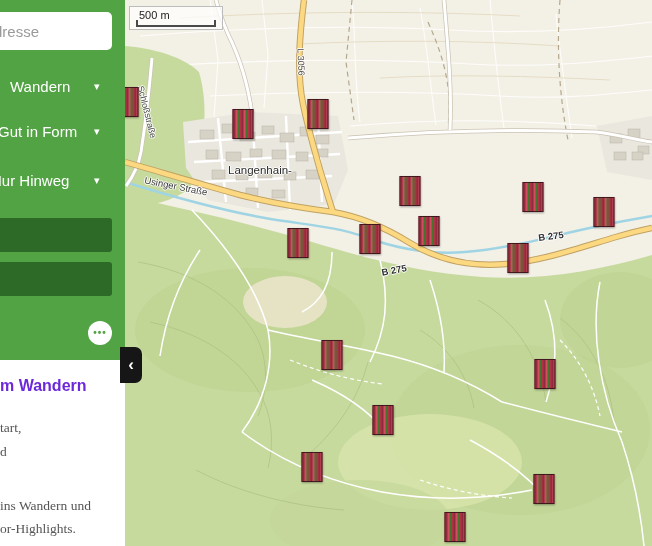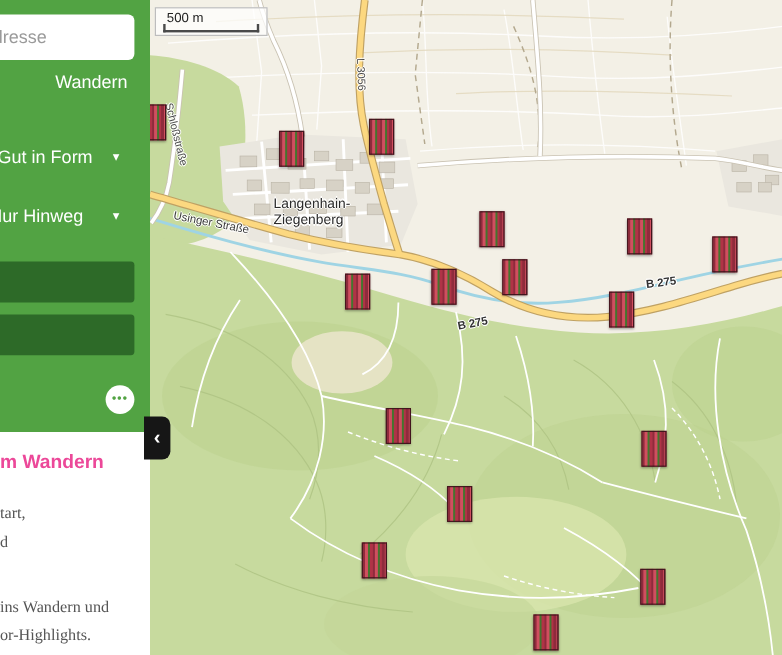--- a/index.html
+++ b/index.html
@@ -38,33 +38,33 @@
     background:repeating-linear-gradient(90deg,#8f2b3c 0px,#8f2b3c 2px,#d04f5f 2px,#d04f5f 4px,#45742e 4px,#45742e 6px,#b03346 6px,#b03346 8px);
     border:1px solid rgba(58,18,26,0.9); box-shadow:0 1px 2px rgba(0,0,0,0.35); }
 
   
   .sidebar { position:absolute; left:0; top:0; width:125px; height:546px; background:#52a343; z-index:10; overflow:hidden; }
   .search { position:absolute; left:-30px; top:12px; width:142px; height:38px; border:none; border-radius:5px;
     padding:0 10px 0 14px; font-size:15px; color:#333; background:#fff; outline:none; }
   .search::placeholder { color:#9a9a9a; }
   .menu-item { position:absolute; left:0; width:125px; height:40px; display:flex; align-items:center;
     color:#fff; font-size:15px; cursor:pointer; }
-  .mi-1 { top:48px;margin-left:36px; } .mi-2 { top:111px; } .mi-3 { top:160px; }
+  .mi-1 { top:66px; } .mi-2 { top:111px; } .mi-3 { top:160px; }
   .mi-label { position:relative; white-space:nowrap; }
   .mi-1 .mi-label { left:10px; } .mi-2 .mi-label { left:-2px; } .mi-3 .mi-label { left:-9px; }
   .mi-chev { position:absolute; left:94px; top:50%; transform:translateY(-50%); font-size:11px; color:#fff; }
   .green-btn { position:absolute; left:-6px; width:118px; height:34px; background:#2d6a28; border-radius:3px; cursor:pointer; }
   .gb-1 { top:218px; } .gb-2 { top:262px; }
   .more-btn { position:absolute; left:88px; top:321px; width:24px; height:24px; border-radius:50%; background:#fff;
     display:flex; align-items:center; justify-content:center; cursor:pointer; }
   .more-dots { color:#52a343; font-size:10px; font-weight:bold; letter-spacing:1px; line-height:1; }
 
   
   .info-panel { position:absolute; left:0; top:360px; width:125px; height:186px; background:#fff; }
-  .info-heading { position:absolute; left:0; top:17px; font-size:16px; font-weight:bold; color:#ec4899; white-space:nowrap; }
+  .info-heading { position:absolute; left:0; top:17px; font-size:16px; font-weight:bold; color:#6d28d9; white-space:nowrap; }
   .p-line { position:absolute; left:0; font-size:13.5px; color:#555; white-space:nowrap;font-family:Liberation Serif, serif; }
   .pl-1 { top:60px; } .pl-2 { top:84px; } .pl-3 { top:138px; } .pl-4 { top:161px; }
 
   
   .collapse-tab { position:absolute; left:120px; top:347px; width:22px; height:36px; background:#161616;
     border-radius:0 7px 7px 0; z-index:11; display:flex; align-items:center; justify-content:center;
     color:#fff; font-size:17px; font-weight:bold; cursor:pointer; }
 </style>
 </head>
 <body>
@@ -198,21 +198,20 @@
     </svg>
 
     <span class="map-label lbl-l3056">L 3056</span>
     <span class="map-label lbl-schloss">Schloßstraße</span>
     <span class="map-label lbl-usinger">Usinger Straße</span>
     <span class="map-label lbl-b275a">B 275</span>
     <span class="map-label lbl-b275b">B 275</span>
 
     <div class="town-label">
       <span>Langenhain-</span>
-      <span>Ziegenberg</span>
     </div>
 
     <div id="marker-layer">
         <div class="marker" style="left: 128px; top: 102px;"></div>
         <div class="marker" style="left: 243px; top: 124px;"></div>
         <div class="marker" style="left: 318px; top: 114px;"></div>
         <div class="marker" style="left: 410px; top: 191px;"></div>
         <div class="marker" style="left: 533px; top: 197px;"></div>
         <div class="marker" style="left: 604px; top: 212px;"></div>
         <div class="marker" style="left: 298px; top: 243px;"></div>

